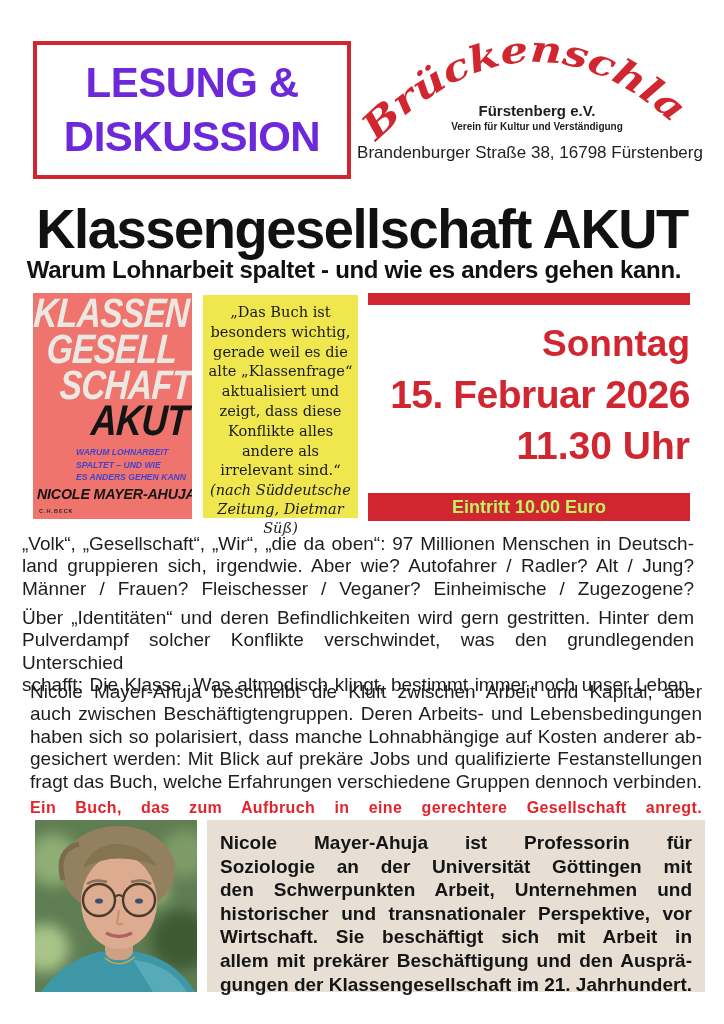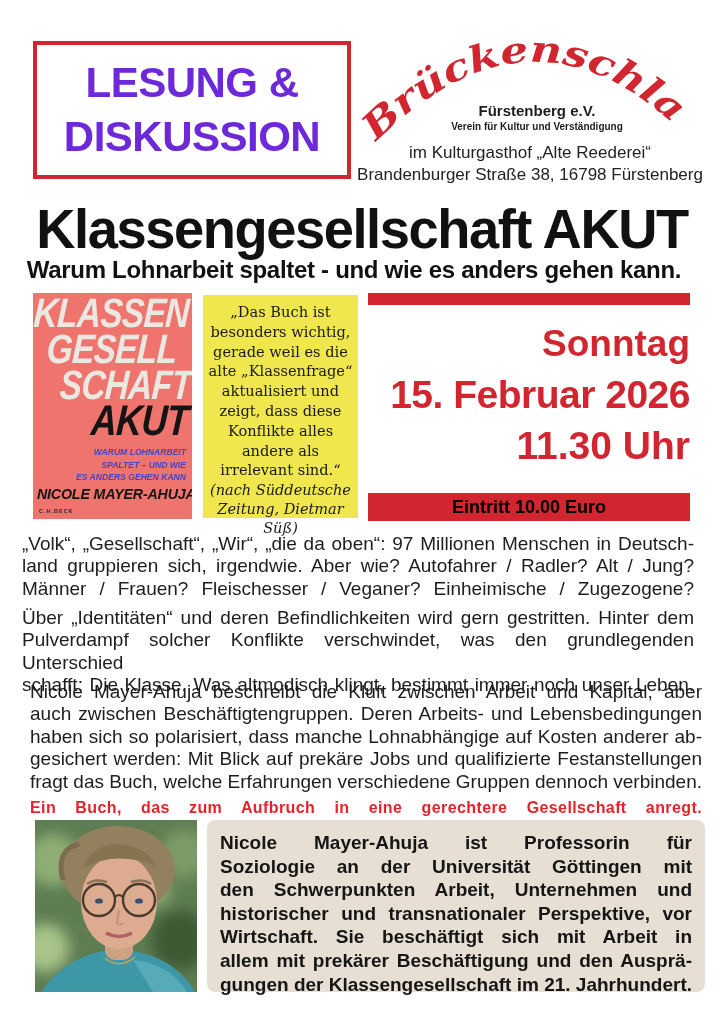--- a/index.html
+++ b/index.html
@@ -38,54 +38,54 @@
   }
   .cov-word { position:absolute; font-weight:bold; font-style:italic; white-space:nowrap;
     font-size:41px; line-height:41px; color:#ebe8e2;
     transform:scaleX(0.82) skewX(-4deg); transform-origin:left top; letter-spacing:-1px; }
   .cov-w1 { left:2px;  top:0px; }
   .cov-w2 { left:15px; top:36px; }
   .cov-w3 { left:28px; top:72px; }
   .cov-akut { position:absolute; right:3px; top:106px; font-weight:bold; font-style:italic;
     font-size:43px; line-height:43px; color:#141414; transform:scaleX(0.84) skewX(-4deg);
     transform-origin:right top; letter-spacing:-1px; }
-  .cov-sub { position:absolute; right:6px; top:153px; text-align:right;
+  .cov-sub { position:absolute; right:6px; top:153px; 
     font-size:8.6px; line-height:12.5px; font-weight:bold; font-style:italic; color:#4444c6; }
   .cov-author { position:absolute; left:4px; top:192px; font-weight:bold; font-style:italic;
     font-size:15px; color:#141414; white-space:nowrap; letter-spacing:-0.2px; transform:scaleX(0.95); transform-origin:left top; }
   .cov-pub { position:absolute; left:6px; top:215px; font-size:5.5px; font-weight:bold;
     color:#2a2a2a; letter-spacing:1px; }
   .quote-box {
     position:absolute; left:203px; top:295px; width:155px; height:223px;
     background:#f0e74f; box-sizing:border-box; padding:7px 4px 4px 4px;
     font-family:"DejaVu Serif", serif; text-align:center;
   }
   .quote-text { font-size:14.6px; line-height:19.8px; font-weight:normal; color:#1a1a1a; }
   .quote-attr { font-size:14.5px; line-height:19px; font-style:italic; color:#1a1a1a; margin-top:1px; }
   .date-col { position:absolute; left:368px; top:293px; width:322px; height:228px; }
   .bar-top { position:absolute; left:0; top:0; width:322px; height:12px; background:#d1262f; }
   .date-lines { position:absolute; left:0; top:26px; width:322px; text-align:right; color:#d1262f; font-weight:bold; }
   .date-day  { font-size:37px; line-height:50px; }
   .date-date { font-size:39px; line-height:51px; white-space:nowrap; letter-spacing:-0.5px; }
   .date-time { font-size:39px; line-height:51px; }
   .bar-eintritt {
     position:absolute; left:0; top:200px; width:322px; height:28px; background:#d1262f;
-    color:#000000; font-weight:bold; font-size:18px; line-height:28px; text-align:center;
+    color:#bef264; font-weight:bold; font-size:18px; line-height:28px; text-align:center;
   }
   
   .para { position:absolute; left:22px; width:672px; }
   .p1 { top:533px; } .p2 { top:607px; } .p3 { top:681px;margin-left:8px; }
   .bline { font-size:19px; line-height:22.4px; text-align:justify; text-align-last:justify; color:#1d1d1d; }
   .hline { font-size:16px; line-height:22.4px; text-align:justify; text-align-last:justify;
     color:#e4232b; font-weight:bold; letter-spacing:0.4px; margin-top:4px; }
   
   .photo { position:absolute; left:35px; top:820px; width:162px; height:172px; }
   .bio-box {
     position:absolute; left:207px; top:820px; width:498px; height:172px;
-    background:#e7dfd4; box-sizing:border-box; padding:11px 13px 0 13px;border-radius:8px;
+    background:#e7dfd4; box-sizing:border-box; padding:11px 13px 0 13px;
   }
   .bio-line { font-size:19px; line-height:23.6px; font-weight:bold; color:#151515;
     text-align:justify; text-align-last:justify; }
 </style>
 </head>
 <body>
 
 <div class="page">
 
   <div class="lesung-box">
@@ -100,21 +100,20 @@
         </defs>
       <text font-size="36" font-style="italic" font-weight="bold" fill="#d1262f" font-family="DejaVu Serif, serif">
         <textPath href="#arcPath" textLength="368" lengthAdjust="spacingAndGlyphs">Brückenschlag</textPath>
       </text>
     </svg>
     <div class="org-line1">Fürstenberg e.V.</div>
     <div class="org-line2">Verein für Kultur und Verständigung</div>
   </div>
 
   <div class="venue">
-    <div class="venue-line">im Kulturgasthof „Alte Reederei“</div>
     <div class="venue-line">Brandenburger Straße 38, 16798 Fürstenberg</div>
   </div>
 
   <div class="main-title">Klassengesellschaft AKUT</div>
   <div class="sub-title">Warum Lohnarbeit spaltet - und wie es anders gehen kann.</div>
 
   <div class="cover">
     <div class="cov-word cov-w1">KLASSEN</div>
     <div class="cov-word cov-w2">GESELL</div>
     <div class="cov-word cov-w3">SCHAFT</div>

